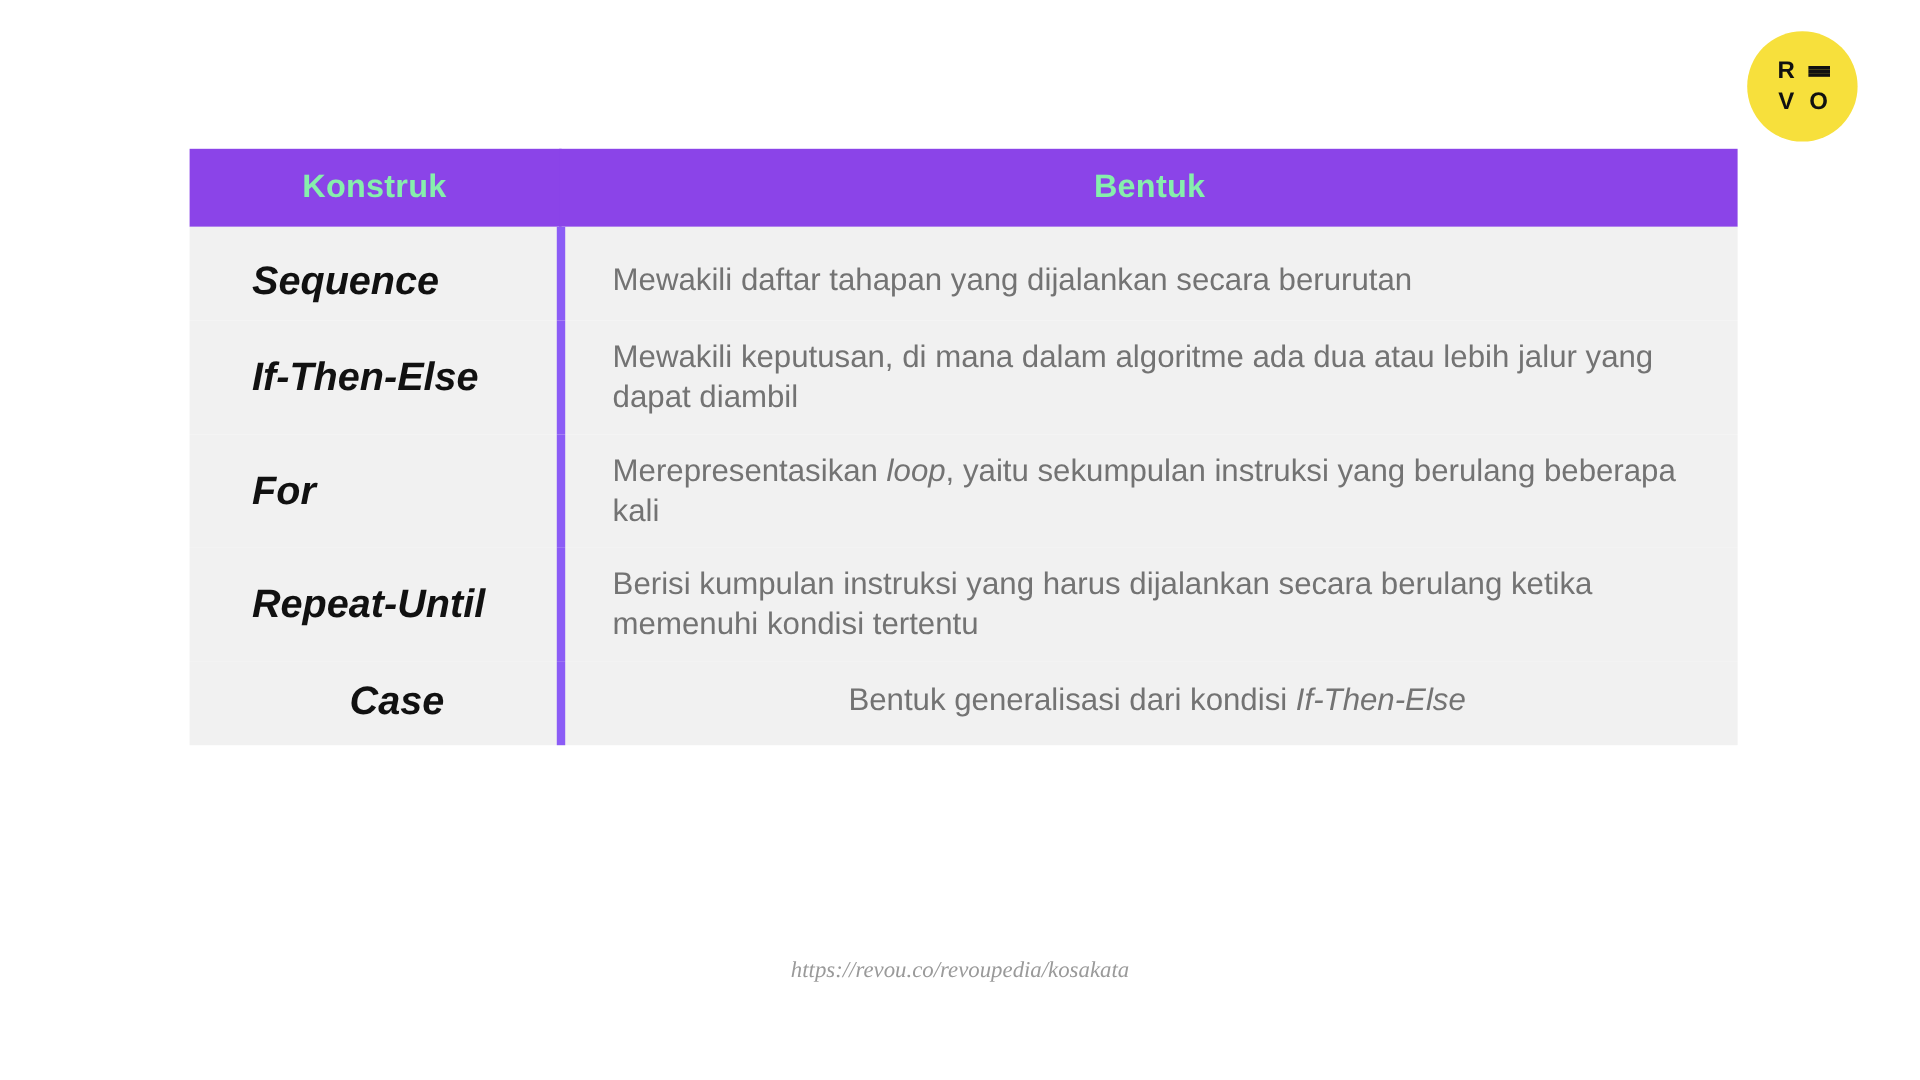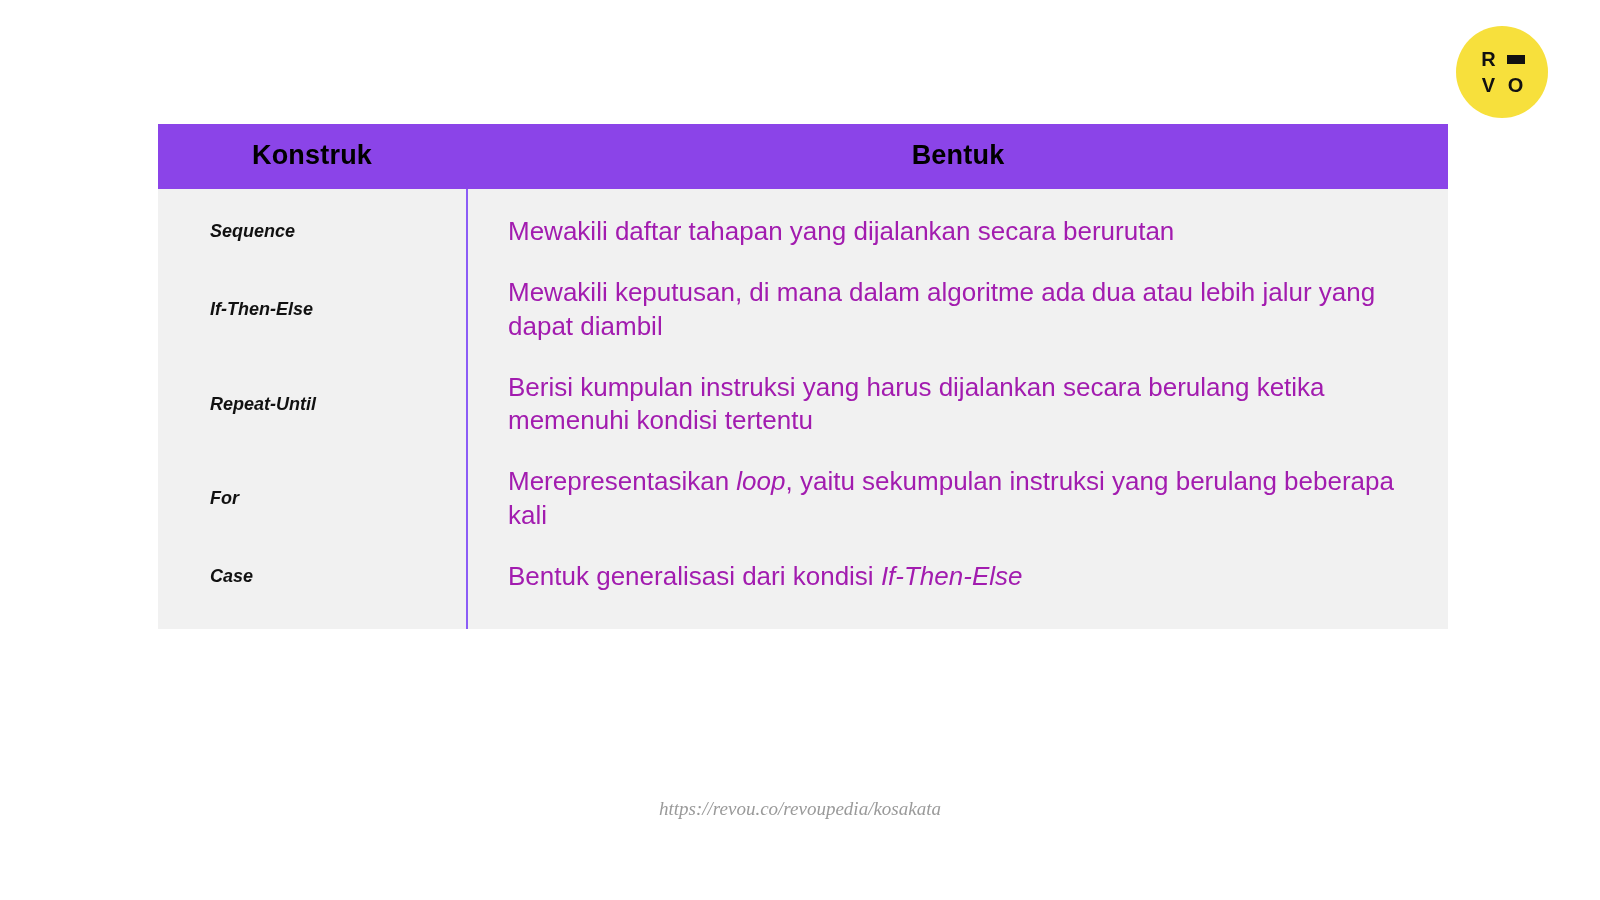--- a/index.html
+++ b/index.html
@@ -64,64 +64,65 @@
     top: 124px;
     width: 1290px;
   }
   table.konstruk-table {
     border-collapse: collapse;
     width: 100%;
     table-layout: fixed;
   }
   table.konstruk-table thead th {
     background: #8b44e8;
-    color: #000000;
+    color: #86efac;
     font-size: 27px;
     font-weight: 700;
     padding: 16px 0 18px 0;
     text-align: center;
     letter-spacing: 0.2px;
   }
   table.konstruk-table thead th.col-konstruk {
     width: 308px;
     border-right: 2px solid #8b44e8;
   }
   table.konstruk-table tbody {
     background: #f1f1f1;
   }
   table.konstruk-table tbody td {
     vertical-align: middle;
     padding: 14px 0;
   }
   td.cell-konstruk {
     width: 308px;
-    border-right: 2px solid #8b5cf6;
+    border-right: 7px solid #8b5cf6;
     padding-left: 52px !important;
     padding-right: 12px !important;
-    font-size: 18px;
+    font-size: 33px;
     font-weight: 700;
     font-style: italic;
     color: #111111;
     white-space: nowrap;
   }
   td.cell-fungsi {
     padding-left: 40px !important;
     padding-right: 30px !important;
     font-size: 26px;
-    color: #a21caf;
+    color: #737373;
     line-height: 1.28;
   }
   td.cell-fungsi em {
     font-style: italic;
   }
   tbody tr:first-child td {
     padding-top: 26px;
   }
   tbody tr:last-child td {
-    padding-bottom: 36px;
+    padding-bottom: 18px;
+    text-align: center;
   }
 
   
   .footer-url {
     position: absolute;
     top: 798px;
     left: 0;
     width: 100%;
     text-align: center;
     font-size: 19px;
@@ -158,26 +159,26 @@
 
     <tr>
           <td class="cell-konstruk">Sequence</td>
           <td class="cell-fungsi"><span>Mewakili daftar tahapan yang dijalankan secara berurutan</span></td>
         </tr>
         <tr>
           <td class="cell-konstruk">If-Then-Else</td>
           <td class="cell-fungsi"><span>Mewakili keputusan, di mana dalam algoritme ada dua atau lebih jalur yang dapat diambil</span></td>
         </tr>
         <tr>
+          <td class="cell-konstruk">For</td>
+          <td class="cell-fungsi"><span>Merepresentasikan </span><em>loop</em><span>, yaitu sekumpulan instruksi yang berulang beberapa kali</span></td>
+        </tr>
+        <tr>
           <td class="cell-konstruk">Repeat-Until</td>
           <td class="cell-fungsi"><span>Berisi kumpulan instruksi yang harus dijalankan secara berulang ketika memenuhi kondisi tertentu</span></td>
-        </tr>
-        <tr>
-          <td class="cell-konstruk">For</td>
-          <td class="cell-fungsi"><span>Merepresentasikan </span><em>loop</em><span>, yaitu sekumpulan instruksi yang berulang beberapa kali</span></td>
         </tr>
         <tr>
           <td class="cell-konstruk">Case</td>
           <td class="cell-fungsi"><span>Bentuk generalisasi dari kondisi </span><em>If-Then-Else</em></td>
         </tr>
       </tbody>
   </table>
 </div>
 
 <div class="footer-url">https://revou.co/revoupedia/kosakata</div>

